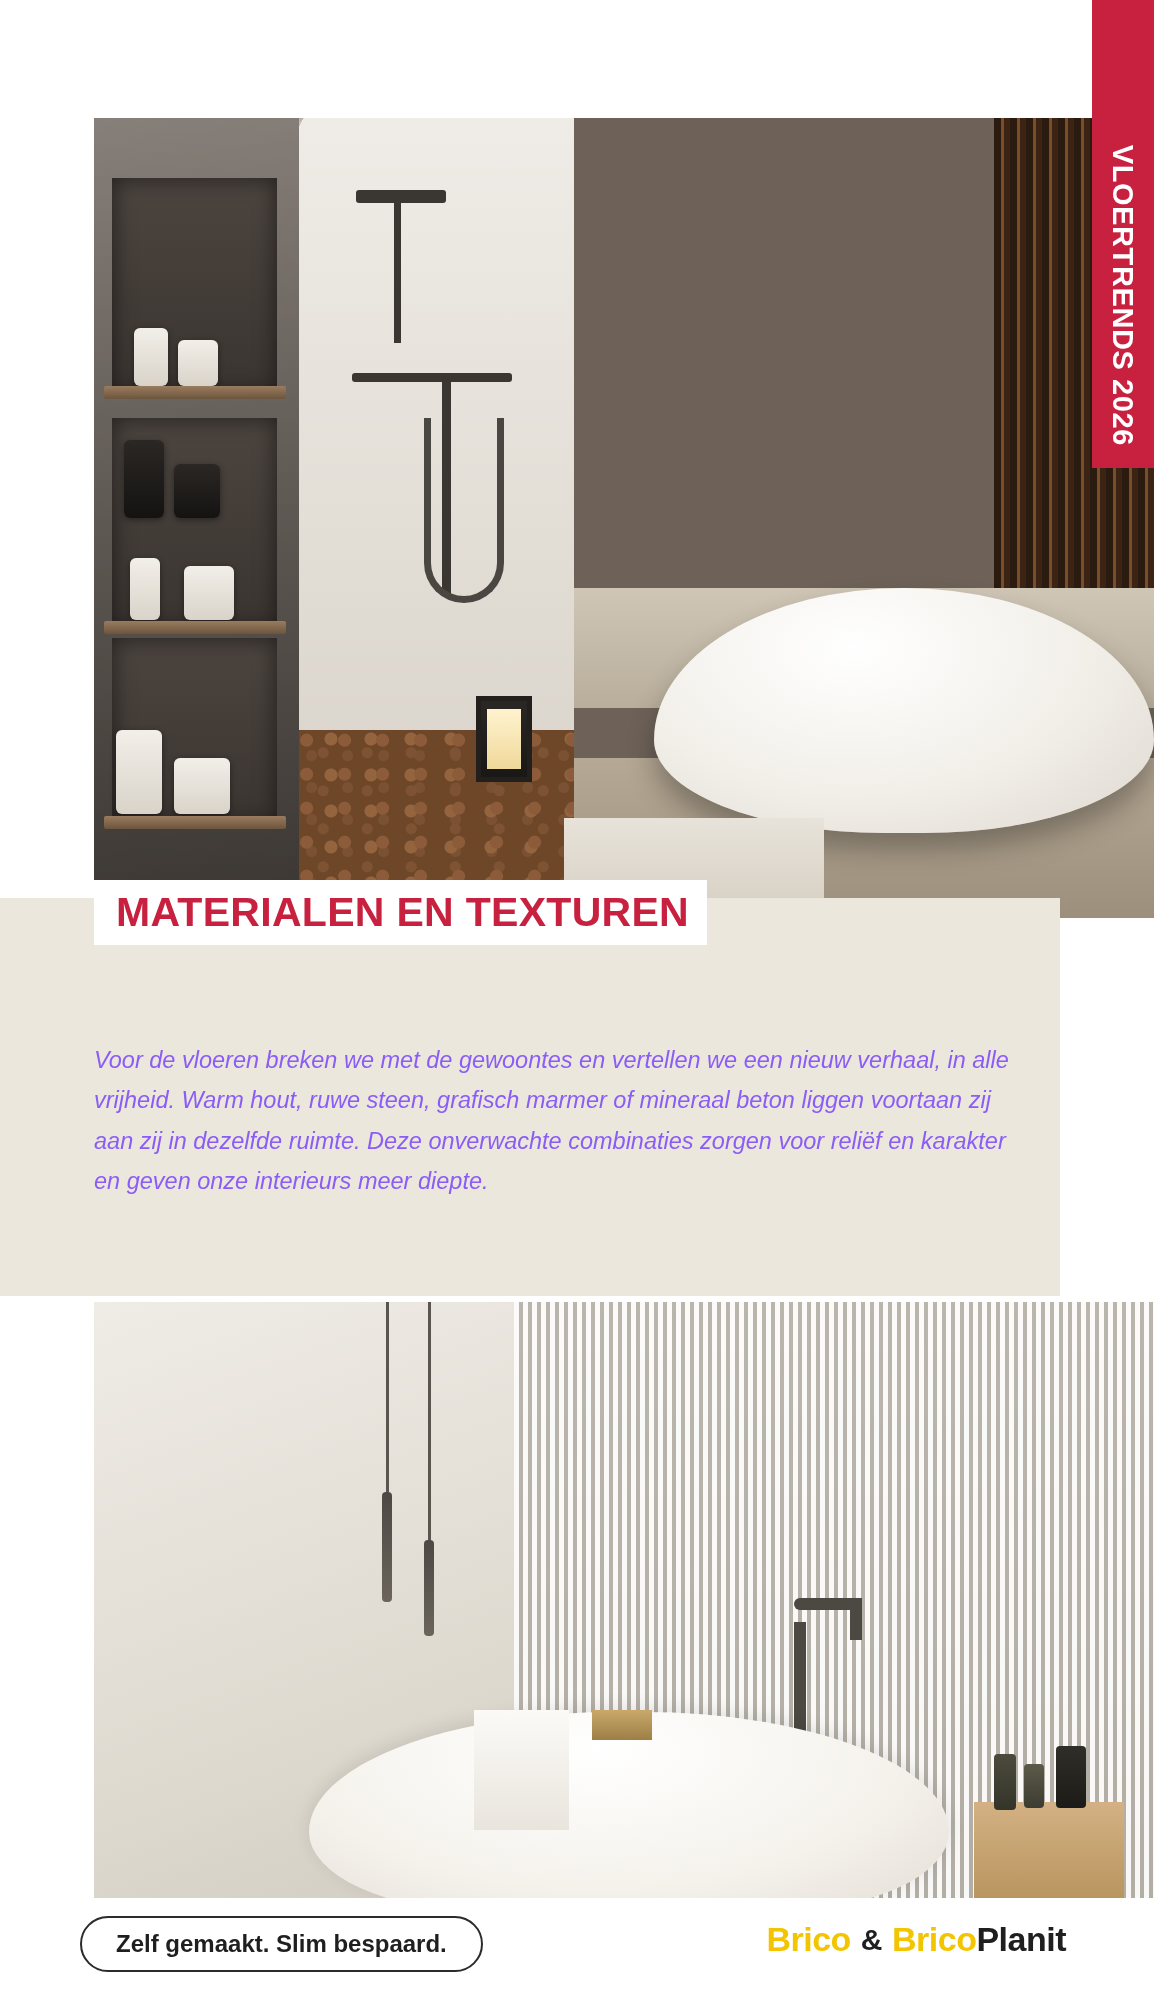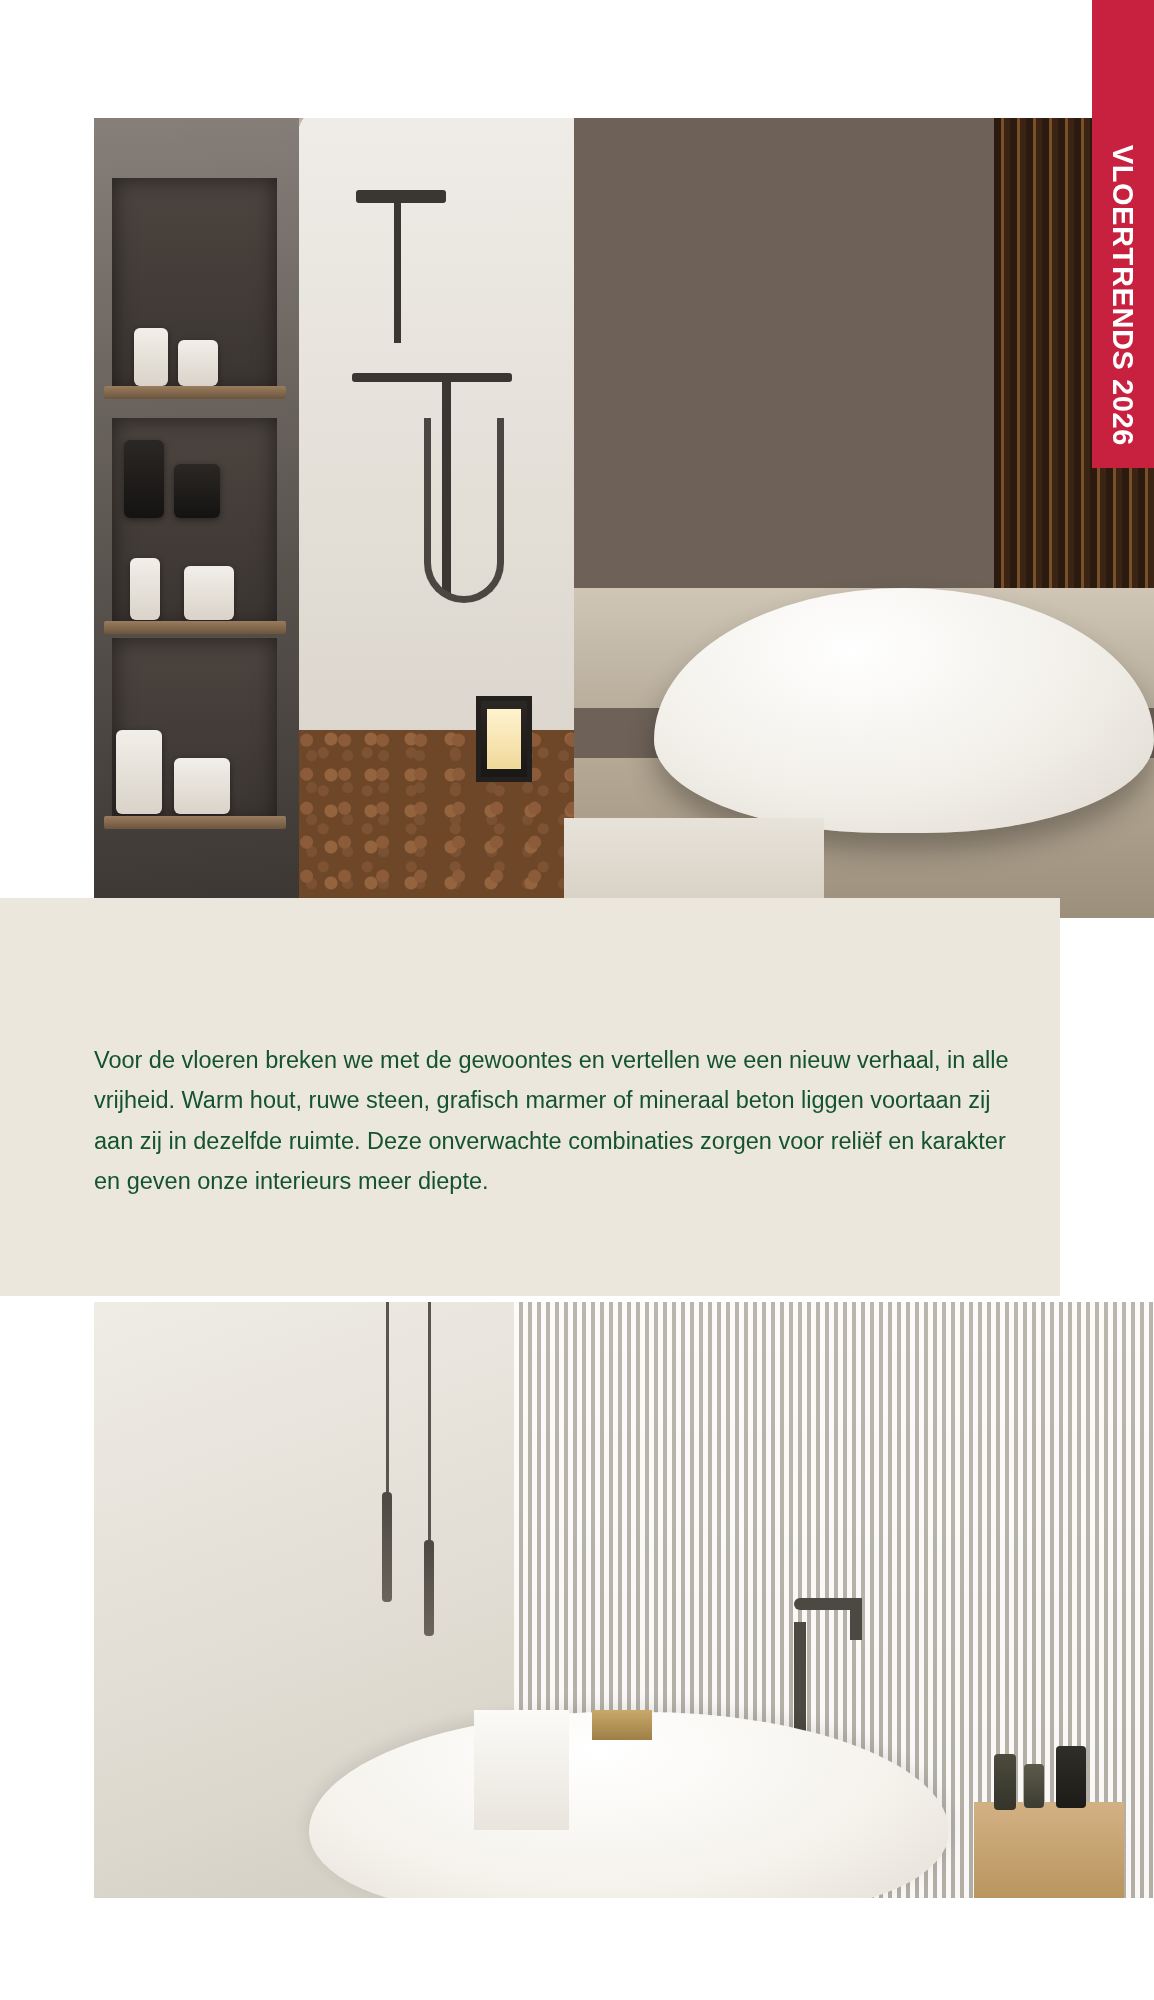--- a/index.html
+++ b/index.html
@@ -189,24 +189,25 @@
     letter-spacing: 0.3px;
     line-height: 1.38;
     padding: 4px 18px 4px 22px;
     width: max-content;
   }
   .body-copy {
     position: absolute;
     left: 94px;
     top: 1040px;
     width: 920px;
-    color: #14532d;
+    color: #8b5cf6;
     font-size: 23.5px;
     line-height: 1.72;
     z-index: 20;
+    font-style: italic;
   }
 
   
   .bottom-photo {
     position: absolute;
     left: 94px;
     top: 1302px;
     width: 1060px;
     height: 596px;
     overflow: hidden;
@@ -350,20 +351,21 @@
     </div>
   </div>
 
   <div class="side-tab">
     <div class="side-tab-label">VLOERTRENDS 2026</div>
   </div>
 
   <div class="text-panel"></div>
 
   <div class="headline-wrap">
+    <span class="headline-line">MATERIALEN EN TEXTUREN</span>
   </div>
 
   <p class="body-copy">Voor de vloeren breken we met de gewoontes en vertellen we een nieuw verhaal, in alle vrijheid. Warm hout, ruwe steen, grafisch marmer of mineraal beton liggen voortaan zij aan zij in dezelfde ruimte. Deze onverwachte combinaties zorgen voor reliëf en karakter en geven onze interieurs meer diepte.</p>
 
   <div class="bottom-photo">
     <div class="bp-leftwall"></div>
     <div class="bp-ribbed"></div>
 
     <div class="bp-pend" style="left:292px; top:0; height:190px;"></div>
     <div class="bp-pend-body" style="left:288px; top:190px; height:110px;"></div>
@@ -377,14 +379,24 @@
     <div class="bp-tub"></div>
     <div class="bp-towel"></div>
     <div class="bp-towelbar"></div>
 
     <div class="bp-stool"></div>
     <div class="bp-bottle" style="left:900px; top:452px; width:22px; height:56px; background:linear-gradient(#4b4a3c,#35342a);"></div>
     <div class="bp-bottle" style="left:930px; top:462px; width:20px; height:44px; background:linear-gradient(#5b5a4a,#3d3c32);"></div>
     <div class="bp-bottle" style="left:962px; top:444px; width:30px; height:62px; background:linear-gradient(#2f2e28,#1c1b17);"></div>
   </div>
 
+  <div class="footer">
+    <div class="footer-pill">
+      <span>Zelf gemaakt. Slim bespaard.</span>
+    </div>
+    <div class="brand">
+      <span class="brand-brico">Brico</span>
+      <span class="brand-amp">&amp;</span>
+      <span><span class="brand-brico2">Brico</span><span class="brand-planit">Planit</span></span>
+    </div>
+  </div>
 
 </div>
 
 </body></html>

